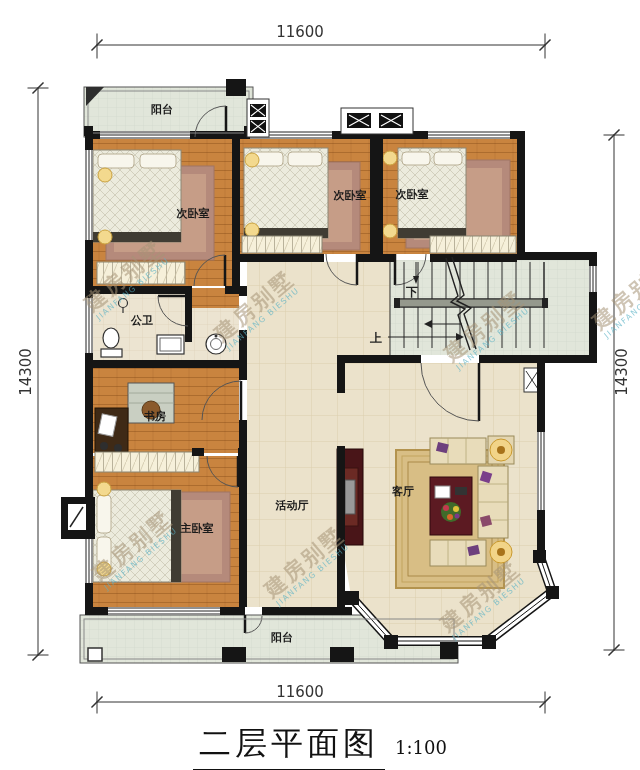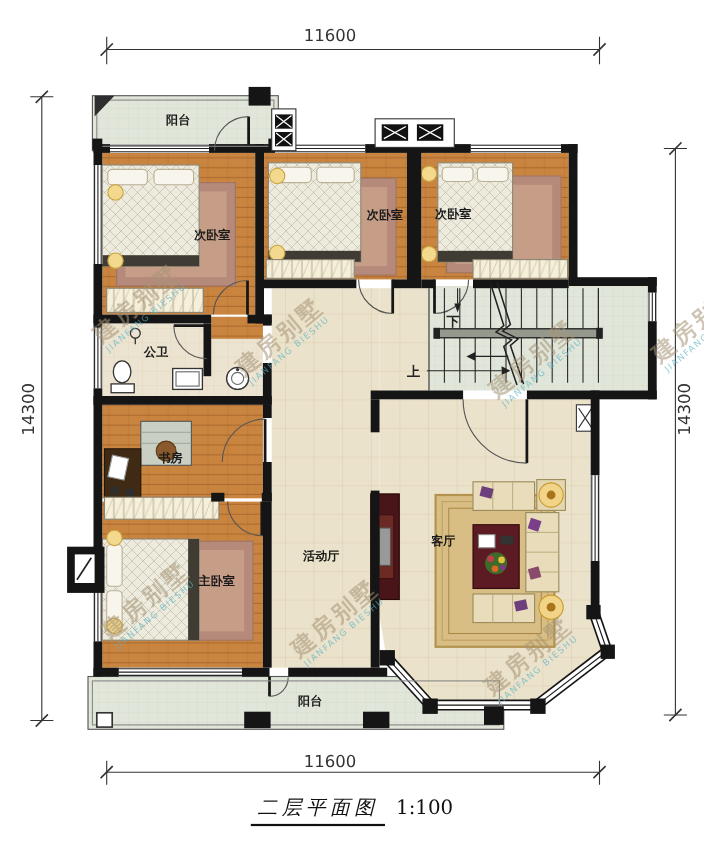--- a/index.html
+++ b/index.html
@@ -15,22 +15,22 @@
   .wall{fill:#151515;}
   .winline{stroke:#222;stroke-width:1;}
   .doorarc{stroke:#555;stroke-width:1;fill:none;}
   .doorleaf{stroke:#161616;stroke-width:2.5;}
   .bay-b1{stroke:#151515;stroke-width:10;fill:none;}
   .bay-b2{stroke:#ffffff;stroke-width:7;fill:none;}
   .bay-b3{stroke:#151515;stroke-width:1;fill:none;}
   .tread{stroke:#2a2a2a;stroke-width:1;fill:none;}
   .title-block{position:absolute;left:0;right:0;top:722px;text-align:center;
                font-family:"DejaVu Serif",serif;color:#111;}
-  .title-main{font-size:18px;letter-spacing:4px;border-bottom:2px solid #111;
-              padding:0 6px 3px 6px;display:inline-block;font-style:italic;}
+  .title-main{font-size:32px;letter-spacing:4px;border-bottom:2px solid #111;
+              padding:0 6px 3px 6px;display:inline-block;}
   .title-scale{font-size:18px;margin-left:10px;}
 </style>
 </head>
 <body>
 
 <div class="canvas">
 <svg width="640" height="770" viewBox="0 0 640 770">
   <defs>
     <pattern id="wood" patternUnits="userSpaceOnUse" width="18" height="9">
       <rect width="18" height="9" fill="#c9843f"></rect>

